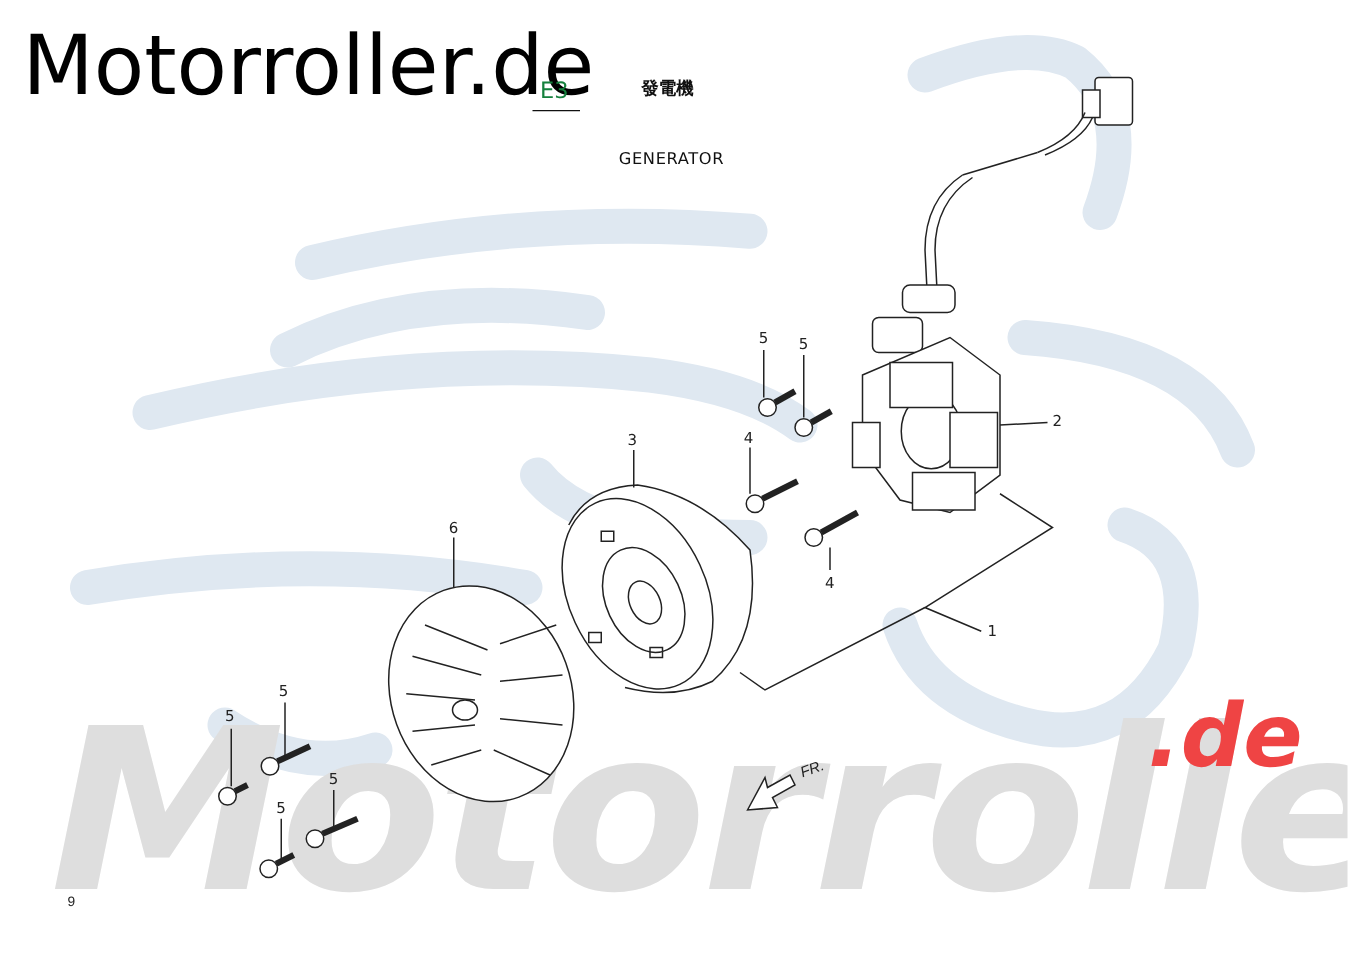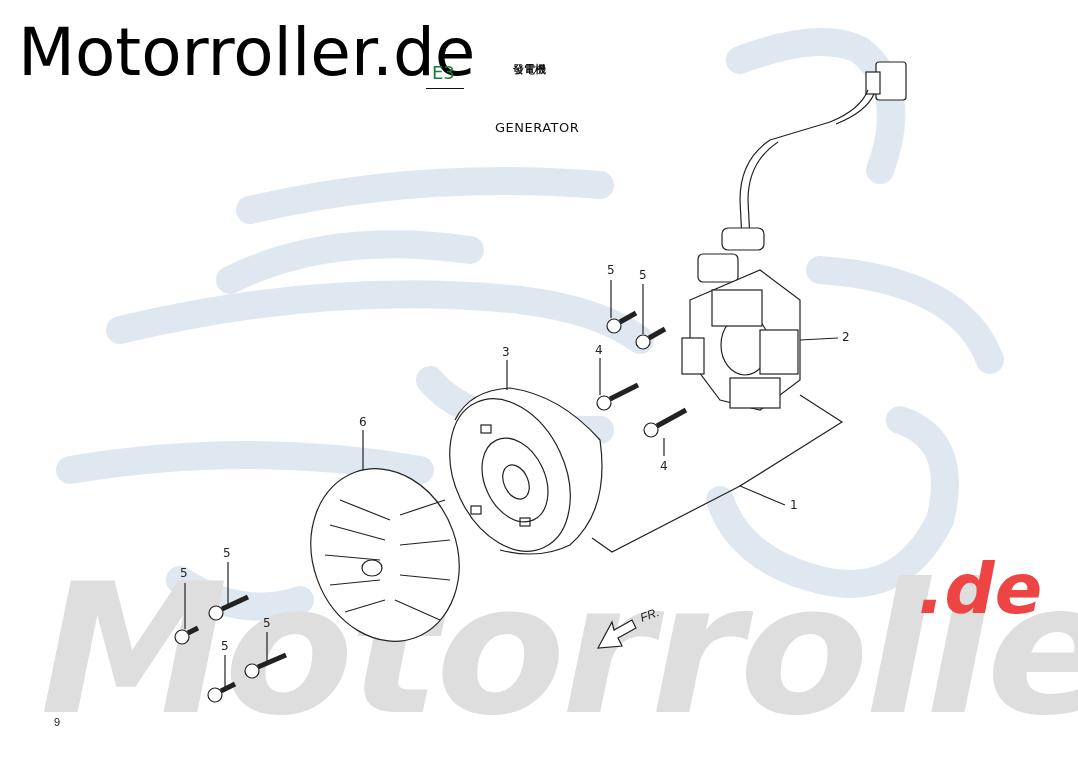--- a/index.html
+++ b/index.html
@@ -2,21 +2,21 @@
 <html><head>
 <meta charset="utf-8">
 <style>
 html,body{margin:0;padding:0;background:#fff;}
 body{width:1078px;height:768px;position:relative;overflow:hidden;font-family:"Liberation Sans",sans-serif;}
 .wm-top{position:absolute;left:18px;top:14px;font-size:66px;color:#000000;letter-spacing:0px;font-family:"DejaVu Sans",sans-serif;}
 .wm-bottom{position:absolute;left:40px;top:560px;font-size:180px;font-weight:bold;font-style:italic;color:#dedede;font-family:"DejaVu Sans",sans-serif;letter-spacing:-4px;line-height:180px;transform:scaleX(1.05);transform-origin:left;}
 .wm-de{position:absolute;left:918px;top:548px;font-size:70px;font-weight:bold;font-style:italic;color:#ef4444;font-family:"DejaVu Sans",sans-serif;}
 .code{position:absolute;left:432px;top:62px;font-size:18px;color:#15803d;font-family:"DejaVu Sans",sans-serif;}
 .code-underline{position:absolute;left:426px;top:88px;width:38px;height:1px;background:#111;}
-.cn{position:absolute;left:513px;top:62px;font-size:11px;font-weight:bold;color:#111;}
+.cn{position:absolute;left:513px;top:62px;font-size:14px;font-weight:bold;color:#111;}
 .title{position:absolute;left:495px;top:82px;font-size:13px;color:#111;font-family:"DejaVu Sans",sans-serif;letter-spacing:0.5px;margin-top:38px;}
 .lbl{position:absolute;font-size:12px;color:#222;font-family:"DejaVu Sans",sans-serif;}
 .page{position:absolute;left:54px;top:716px;font-size:11px;color:#222;}
 .fr{position:absolute;left:640px;top:608px;font-size:12px;color:#222;transform:rotate(-20deg);font-style:italic;}
 svg{position:absolute;left:0;top:0;}
 </style>
 </head>
 <body>
 
 <svg width="1078" height="768">

